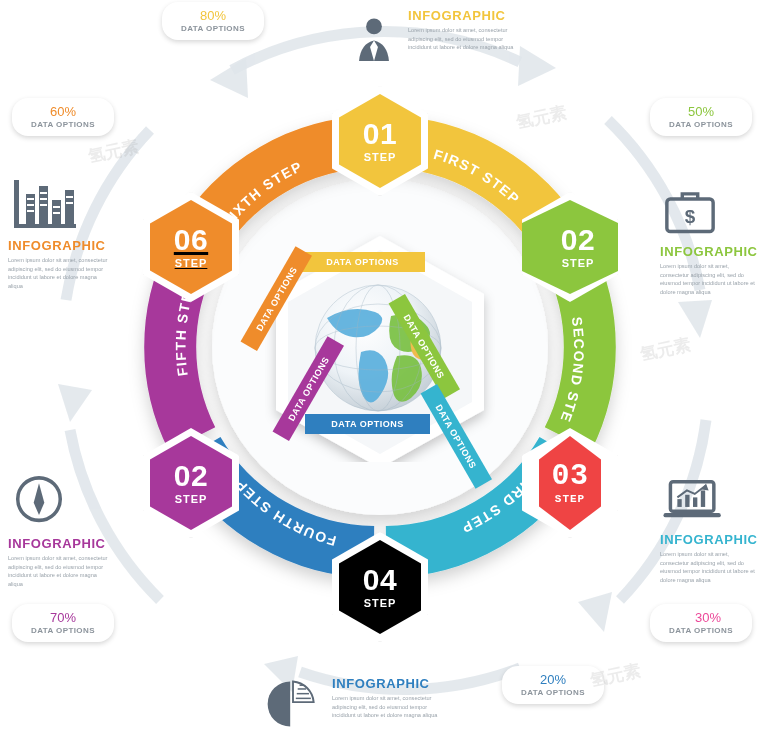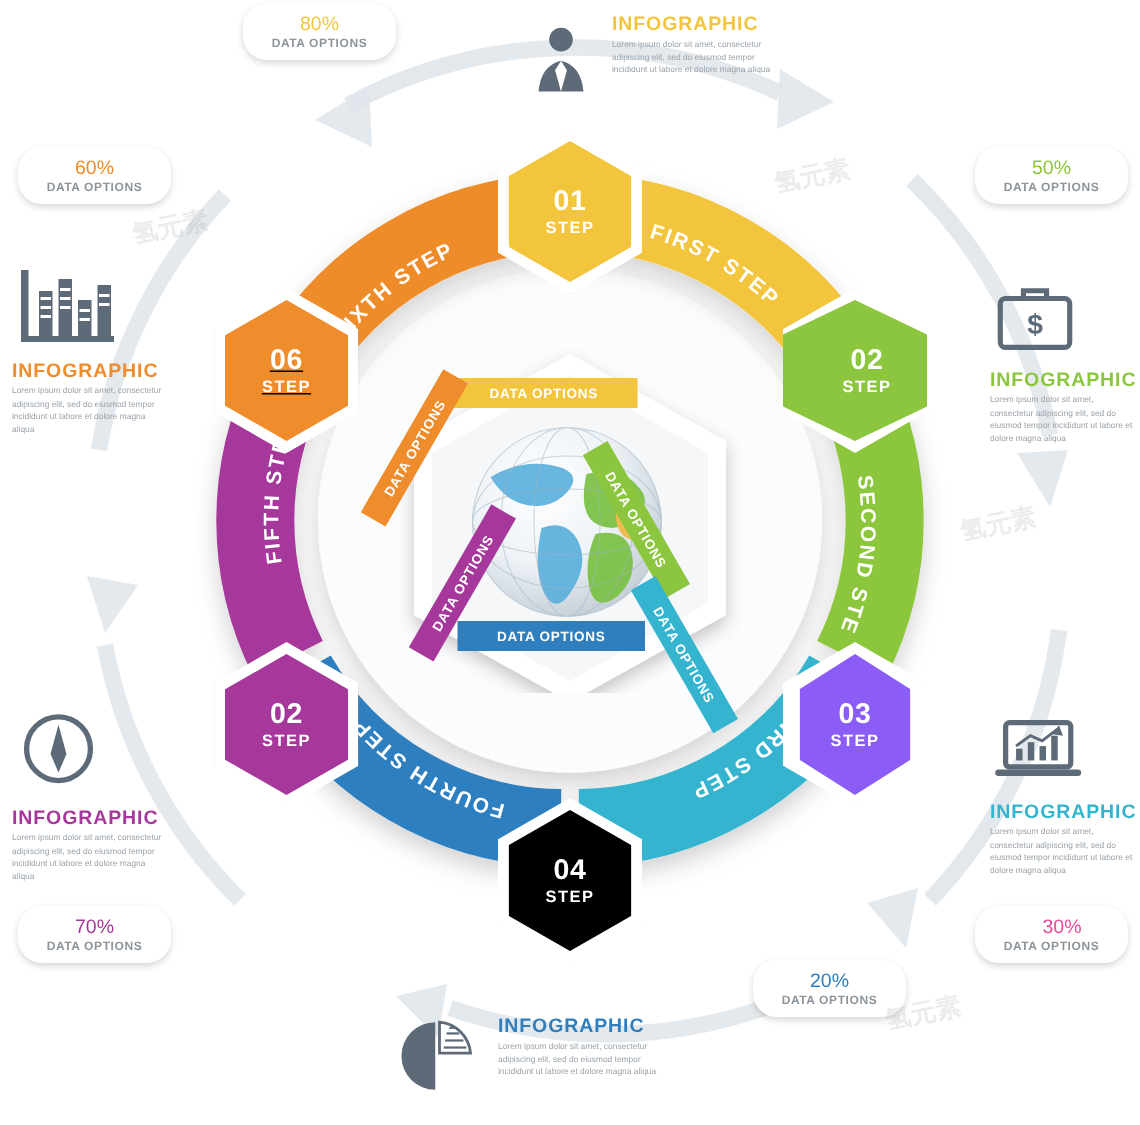--- a/index.html
+++ b/index.html
@@ -17,21 +17,21 @@
   
   .hex{
     position:absolute;
     display:flex;flex-direction:column;align-items:center;justify-content:center;
     clip-path:polygon(50% 0%,100% 25%,100% 75%,50% 100%,0% 75%,0% 25%);
     box-sizing:border-box;
   }
   .hex-outer{background:#ffffff;box-shadow:0 3px 7px rgba(0,0,0,.28);}
   .hex-inner{clip-path:polygon(50% 0%,100% 25%,100% 75%,50% 100%,0% 75%,0% 25%);
     display:flex;flex-direction:column;align-items:center;justify-content:center;}
-  .hex-num{color:#fff;font-size:19px;font-weight:bold;letter-spacing:.5px;line-height:1;}
+  .hex-num{color:#fff;font-size:30px;font-weight:bold;letter-spacing:.5px;line-height:1;}
   .hex-step{color:#fff;font-size:11px;font-weight:bold;letter-spacing:1px;margin-top:2px;}
 
   
   .side-block{position:absolute;width:150px;}
   .side-title{font-size:13px;font-weight:bold;letter-spacing:.6px;}
   .side-body{font-size:5.6px;line-height:1.55;color:#9aa3ab;margin-top:3px;}
   .side-icon{width:66px;height:56px;}
 
   
   .pill{
@@ -179,21 +179,21 @@
   </div>
 
   <div class="hex hex-outer" style="left:522px;top:192px;width:96px;height:110px;">
     <div class="hex-inner" style="width:82px;height:94px;background:#8cc63e;padding-left:16px;">
       <span class="hex-num">02</span>
       <span class="hex-step">STEP</span>
     </div>
   </div>
 
   <div class="hex hex-outer" style="left:522px;top:428px;width:96px;height:110px;">
-    <div class="hex-inner" style="width:74px;height:94px;background:#8b5cf6;">
+    <div class="hex-inner" style="width:62px;height:94px;background:#ef4444;font-family:Liberation Mono, monospace;">
       <span class="hex-num">03</span>
       <span class="hex-step">STEP</span>
     </div>
   </div>
 
   <div class="hex hex-outer" style="left:332px;top:532px;width:96px;height:110px;">
     <div class="hex-inner" style="width:82px;height:94px;background:#000000;">
       <span class="hex-num">04</span>
       <span class="hex-step">STEP</span>
     </div>
@@ -318,21 +318,21 @@
     <span class="pill-label">DATA OPTIONS</span>
   </div>
   <div class="pill" style="left:12px;top:604px;">
     <span class="pill-pct" style="color:#a7389b;">70%</span>
     <span class="pill-label">DATA OPTIONS</span>
   </div>
   <div class="pill" style="left:650px;top:604px;">
     <span class="pill-pct" style="color:#ec4899;margin-left:14px;">30%</span>
     <span class="pill-label">DATA OPTIONS</span>
   </div>
-  <div class="pill" style="left:502px;top:640px;">
+  <div class="pill" style="left:502px;top:666px;">
     <span class="pill-pct" style="color:#2f7fbf;">20%</span>
     <span class="pill-label">DATA OPTIONS</span>
   </div>
 
   <div class="wm" style="left:88px;top:140px;">氢元素</div>
   <div class="wm" style="left:516px;top:106px;">氢元素</div>
   <div class="wm" style="left:640px;top:338px;">氢元素</div>
   <div class="wm" style="left:590px;top:664px;">氢元素</div>
 
 </div>

